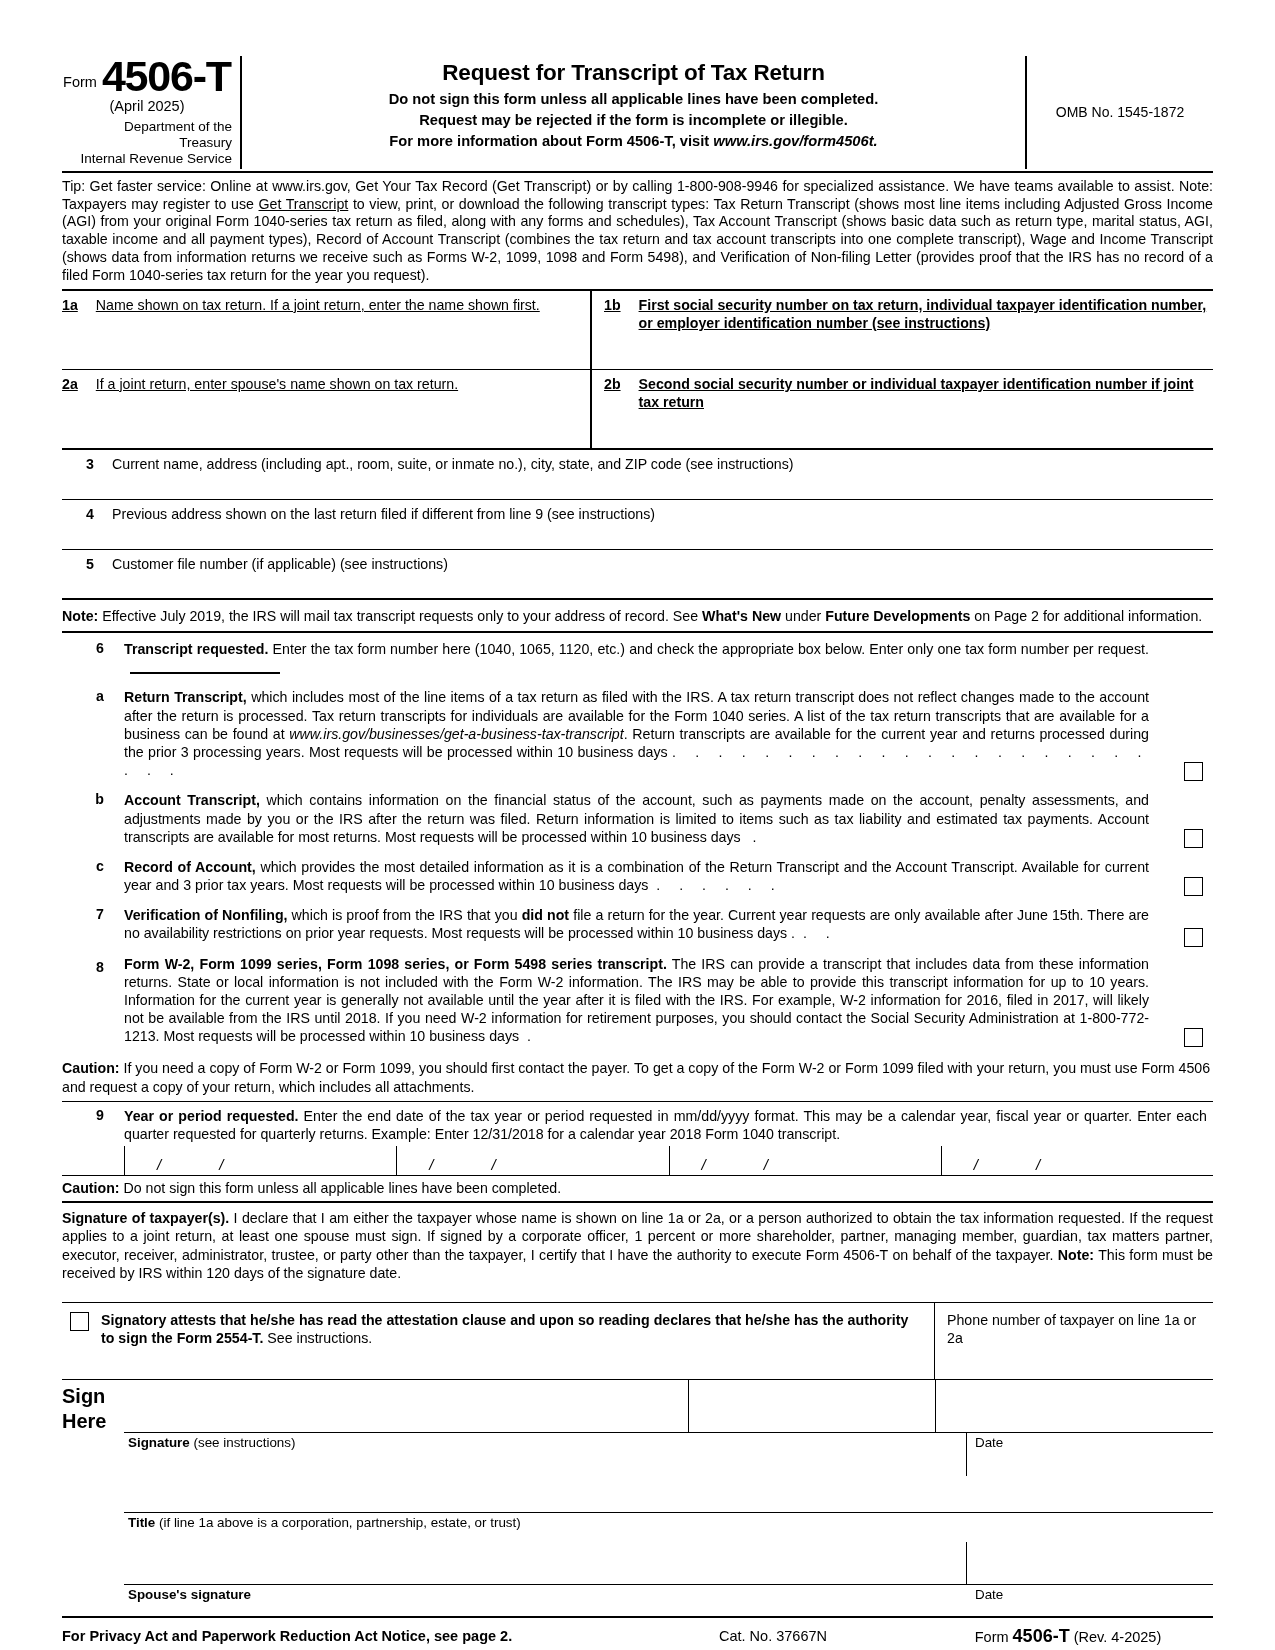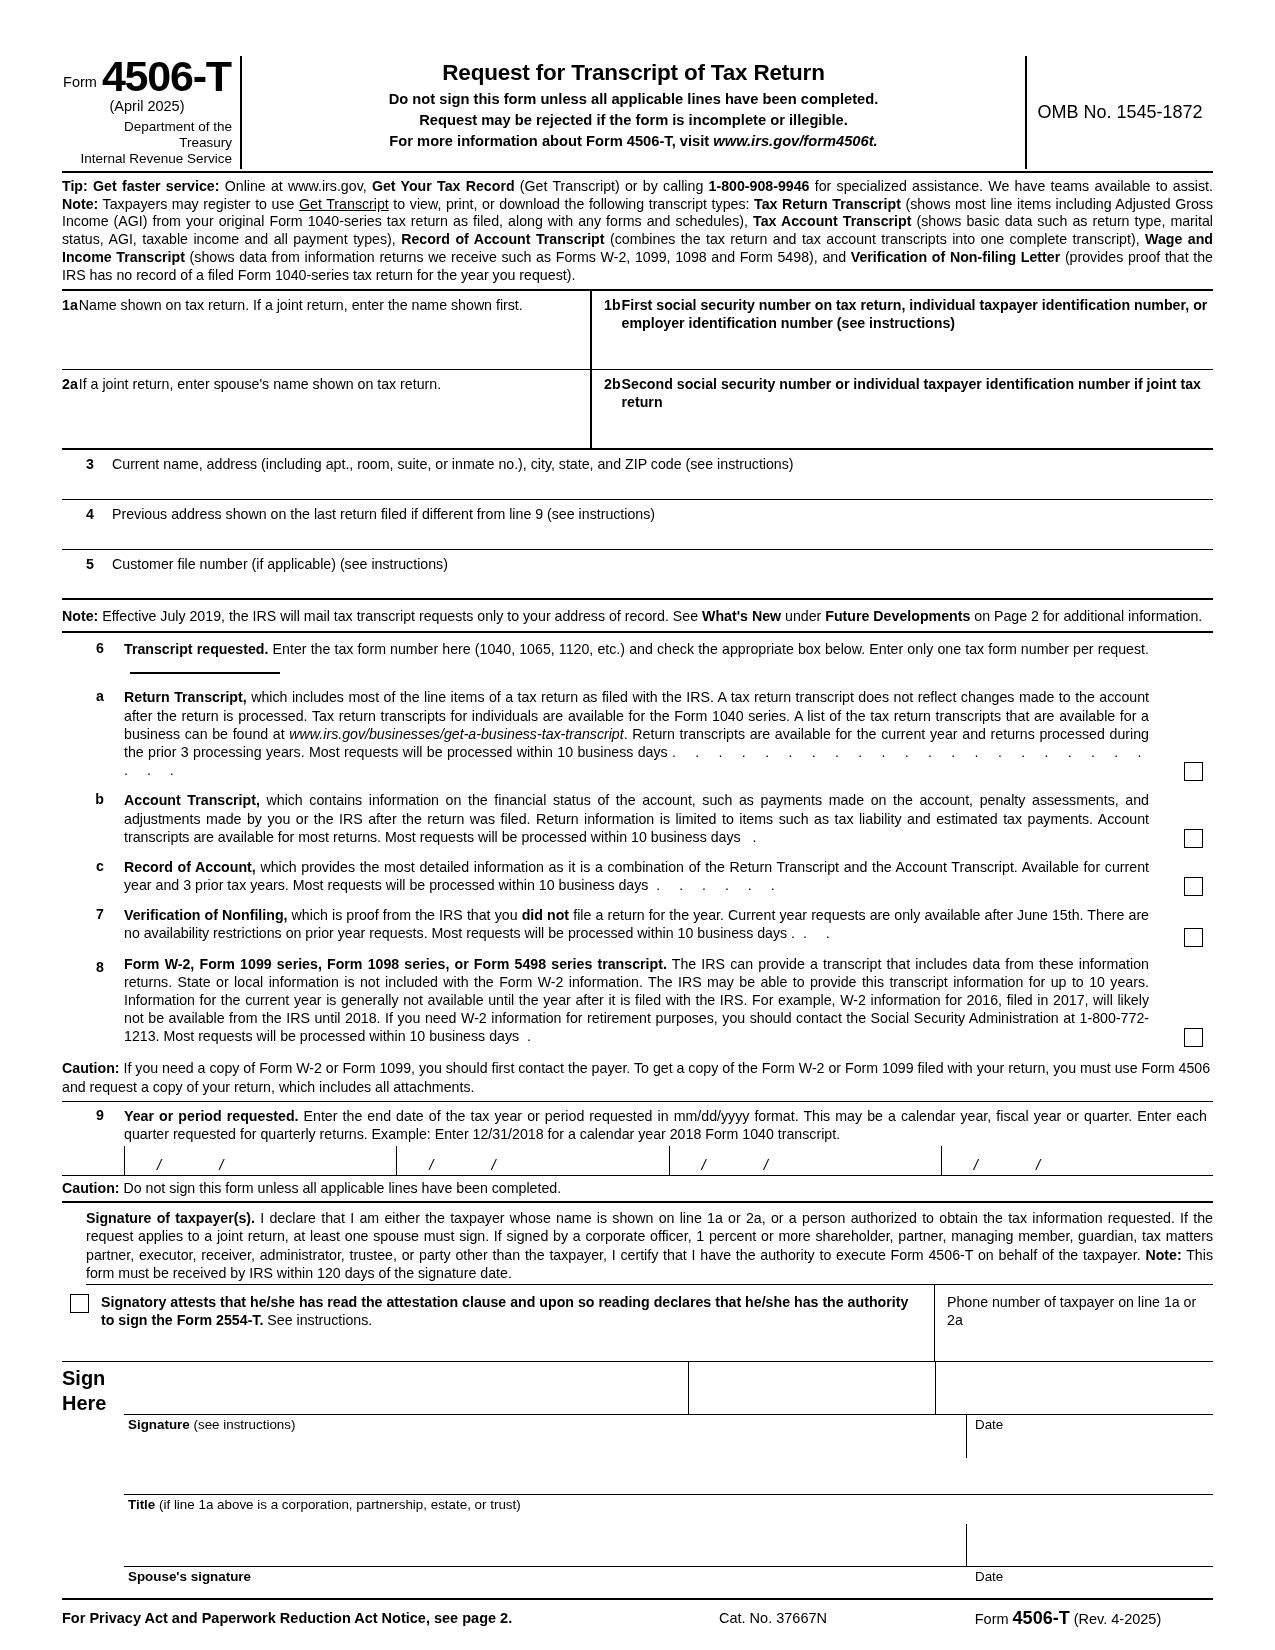--- a/index.html
+++ b/index.html
@@ -44,48 +44,48 @@
     padding: 4px 10px 0 10px;
     border-right: 2.5px solid #000;
   }
   .hdr-title { font-size: 22.5px; font-weight: bold; letter-spacing: -0.2px; }
   .hdr-sub { font-size: 14.7px; font-weight: bold; margin-top: 5px; }
   .hdr-right {
     width: 186px;
     display: flex;
     align-items: center;
     justify-content: center;
-    font-size: 18px;
+    font-size: 14px;
   }
 
   
   .tip {
     font-size: 14.2px;
     line-height: 1.26;
     text-align: justify;
     padding: 5px 0 4px 0;
     border-bottom: 2.5px solid #000;
   }
-  .tip b { font-weight: bold; }
+  .tip b { font-weight: normal; }
   .u { text-decoration: underline; }
 
   
   .grid-block { border-bottom: 2.5px solid #000; }
   .row2 { display: flex; }
   .cellL {
     width: 530px;
     border-right: 2.5px solid #000;
     padding: 6px 6px 6px 0;
     min-height: 78px;
   }
   .cellR { flex: 1; padding: 6px 0 6px 12px; min-height: 78px; }
   .sep { border-bottom: 1.6px solid #000; }
   .lbl { font-size: 14.2px; line-height: 1.25; }
   .lbl .n { font-weight: bold; }
-  .ind { display: flex; gap: 1px; }
+  .ind { display: flex; gap: 18px; text-decoration: underline; }
   .ind .n { flex: 0 0 auto; }
   .bold { font-weight: bold; }
 
   
   .wide-row {
     min-height: 50px;
     padding: 6px 0 0 0;
     border-bottom: 1.6px solid #000;
   }
   .wide-row.last { border-bottom: 2.5px solid #000; }
@@ -163,23 +163,22 @@
     font-size: 15px;
     font-style: italic;
   }
   .yr-cell.lastcell { border-right: 0; }
 
   
   .sig-intro {
     font-size: 14.2px;
     line-height: 1.28;
     text-align: justify;
-    padding: 6px 0 2px 0;
+    padding: 6px 0 20px 0;
     border-bottom: 1.6px solid #000;
-    margin-left: 24px;
   }
   .attest-row { display: flex; border-bottom: 1.6px solid #000; }
   .attest-left { flex: 1; display: flex; gap: 12px; padding: 8px 14px 8px 8px; border-right: 1.6px solid #000; min-height: 76px;}
   .attest-box { width: 19px; height: 19px; border: 1.6px solid #000; flex: 0 0 19px; margin-top: 1px; }
   .attest-txt { font-size: 14.2px; line-height: 1.3; }
   .attest-right { width: 278px; padding: 8px 0 0 12px; font-size: 14.2px; line-height: 1.3; }
 
   .signrow { display: flex; position: relative; }
   .sign-label {
     width: 62px;

